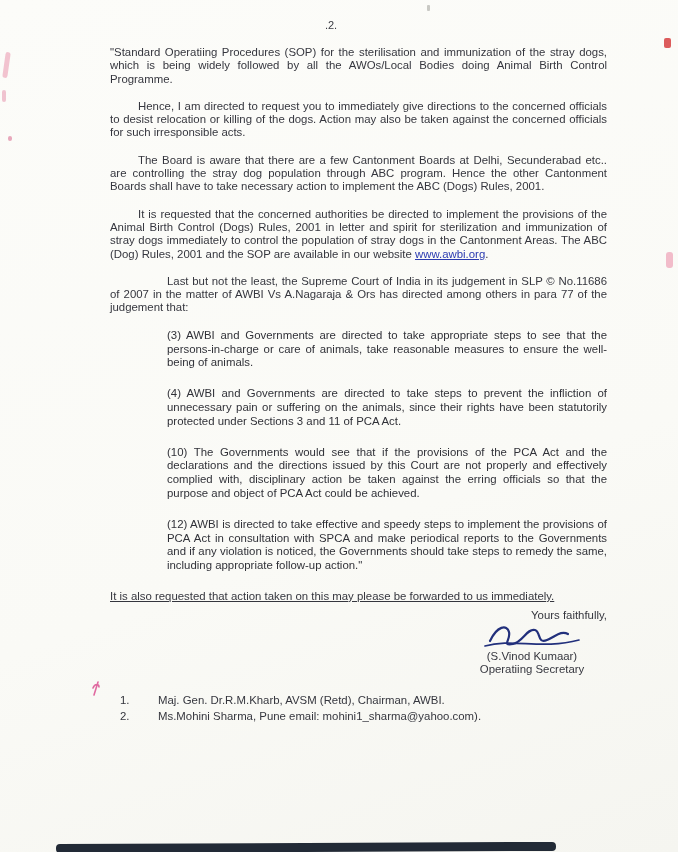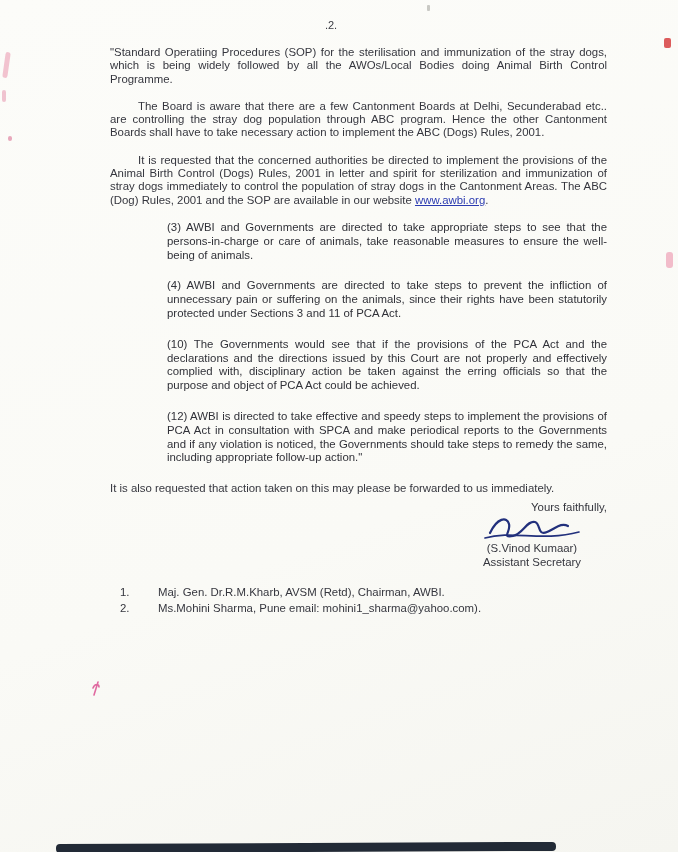--- a/index.html
+++ b/index.html
@@ -36,21 +36,21 @@
   .quote {
     margin-left: 57px !important;
     line-height: 13.8px;
     margin-bottom: 17px !important;
     color: #303138;
   }
   .weblink {
     color: #2a3ab0;
     text-decoration: underline;
   }
-  .closing-para { margin-bottom: 6px !important; }
+  .closing-para { margin-bottom: 6px !important; text-decoration: underline; }
   .signature-block {
     width: 150px;
     margin-left: auto;
     display: flex;
     flex-direction: column;
     align-items: center;
     text-align: center;
   }
   .valediction { align-self: flex-end; }
   .signature-svg { margin: -2px 0 -4px 0; }
@@ -78,45 +78,47 @@
 <body>
 
 <div class="page">
 
   <div class="page-number">.2.</div>
 
   <div class="content">
 
     <p>"Standard Operatiing Procedures (SOP) for the sterilisation and immunization of the stray dogs, which is being widely followed by all the AWOs/Local Bodies doing Animal Birth Control Programme.</p>
 
+    <p class="indent1">Hence, I am directed to request you to immediately give directions to the concerned officials to desist relocation or killing of the dogs. Action may also be taken against the concerned officials for such irresponsible acts.</p>
 
     <p class="indent1">The Board is aware that there are a few Cantonment Boards at Delhi, Secunderabad etc.. are controlling the stray dog population through ABC program. Hence the other Cantonment Boards shall have to take necessary action to implement the ABC (Dogs) Rules, 2001.</p>
 
     <p class="indent1">
       <span>It is requested that the concerned authorities be directed to implement the provisions of the Animal Birth Control (Dogs) Rules, 2001 in letter and spirit for sterilization and immunization of stray dogs immediately to control the population of stray dogs in the Cantonment Areas. The ABC (Dog) Rules, 2001 and the SOP are available in our website </span><span class="weblink">www.awbi.org</span><span>.</span>
     </p>
 
+    <p class="indent2">Last but not the least, the Supreme Court of India in its judgement in SLP © No.11686 of 2007 in the matter of AWBI Vs A.Nagaraja &amp; Ors has directed among others in para 77 of the judgement that:</p>
 
     <p class="quote">(3) AWBI and Governments are directed to take appropriate steps to see that the persons-in-charge or care of animals, take reasonable measures to ensure the well-being of animals.</p>
     <p class="quote">(4) AWBI and Governments are directed to take steps to prevent the infliction of unnecessary pain or suffering on the animals, since their rights have been statutorily protected under Sections 3 and 11 of PCA Act.</p>
     <p class="quote">(10) The Governments would see that if the provisions of the PCA Act and the declarations and the directions issued by this Court are not properly and effectively complied with, disciplinary action be taken against the erring officials so that the purpose and object of PCA Act could be achieved.</p>
     <p class="quote">(12) AWBI is directed to take effective and speedy steps to implement the provisions of PCA Act in consultation with SPCA and make periodical reports to the Governments and if any violation is noticed, the Governments should take steps to remedy the same, including appropriate follow-up action."</p>
 
     <p class="closing-para">It is also requested that action taken on this may please be forwarded to us immediately.</p>
 
     <div class="signature-block">
       <div class="valediction">Yours faithfully,</div>
       <div class="signature-svg">
         <svg width="100" height="30" viewBox="0 0 100 30" aria-hidden="true">
           <path d="M8 20 C 15 5, 25 3, 27 11 C 29 19, 19 25, 31 23 C 41 21, 45 7, 53 9 C 59 11, 55 23, 65 19 C 73 16, 79 9, 86 13" stroke="#22307c" stroke-width="2.2" fill="none" stroke-linecap="round"></path>
           <path d="M3 25 C 30 17, 60 29, 97 19" stroke="#22307c" stroke-width="1.7" fill="none" stroke-linecap="round"></path>
         </svg>
       </div>
       <div class="signatory-name">(S.Vinod Kumaar)</div>
-      <div class="signatory-title">Assistant Secretary</div>
+      <div class="signatory-title">Operatiing Secretary</div>
     </div>
 
 
     <div class="copy-list">
       <div class="copy-item">
         <span class="num">1.</span>
         <span class="txt">Maj. Gen. Dr.R.M.Kharb, AVSM (Retd), Chairman, AWBI.</span>
       </div>
       <div class="copy-item">
         <span class="num">2.</span>

